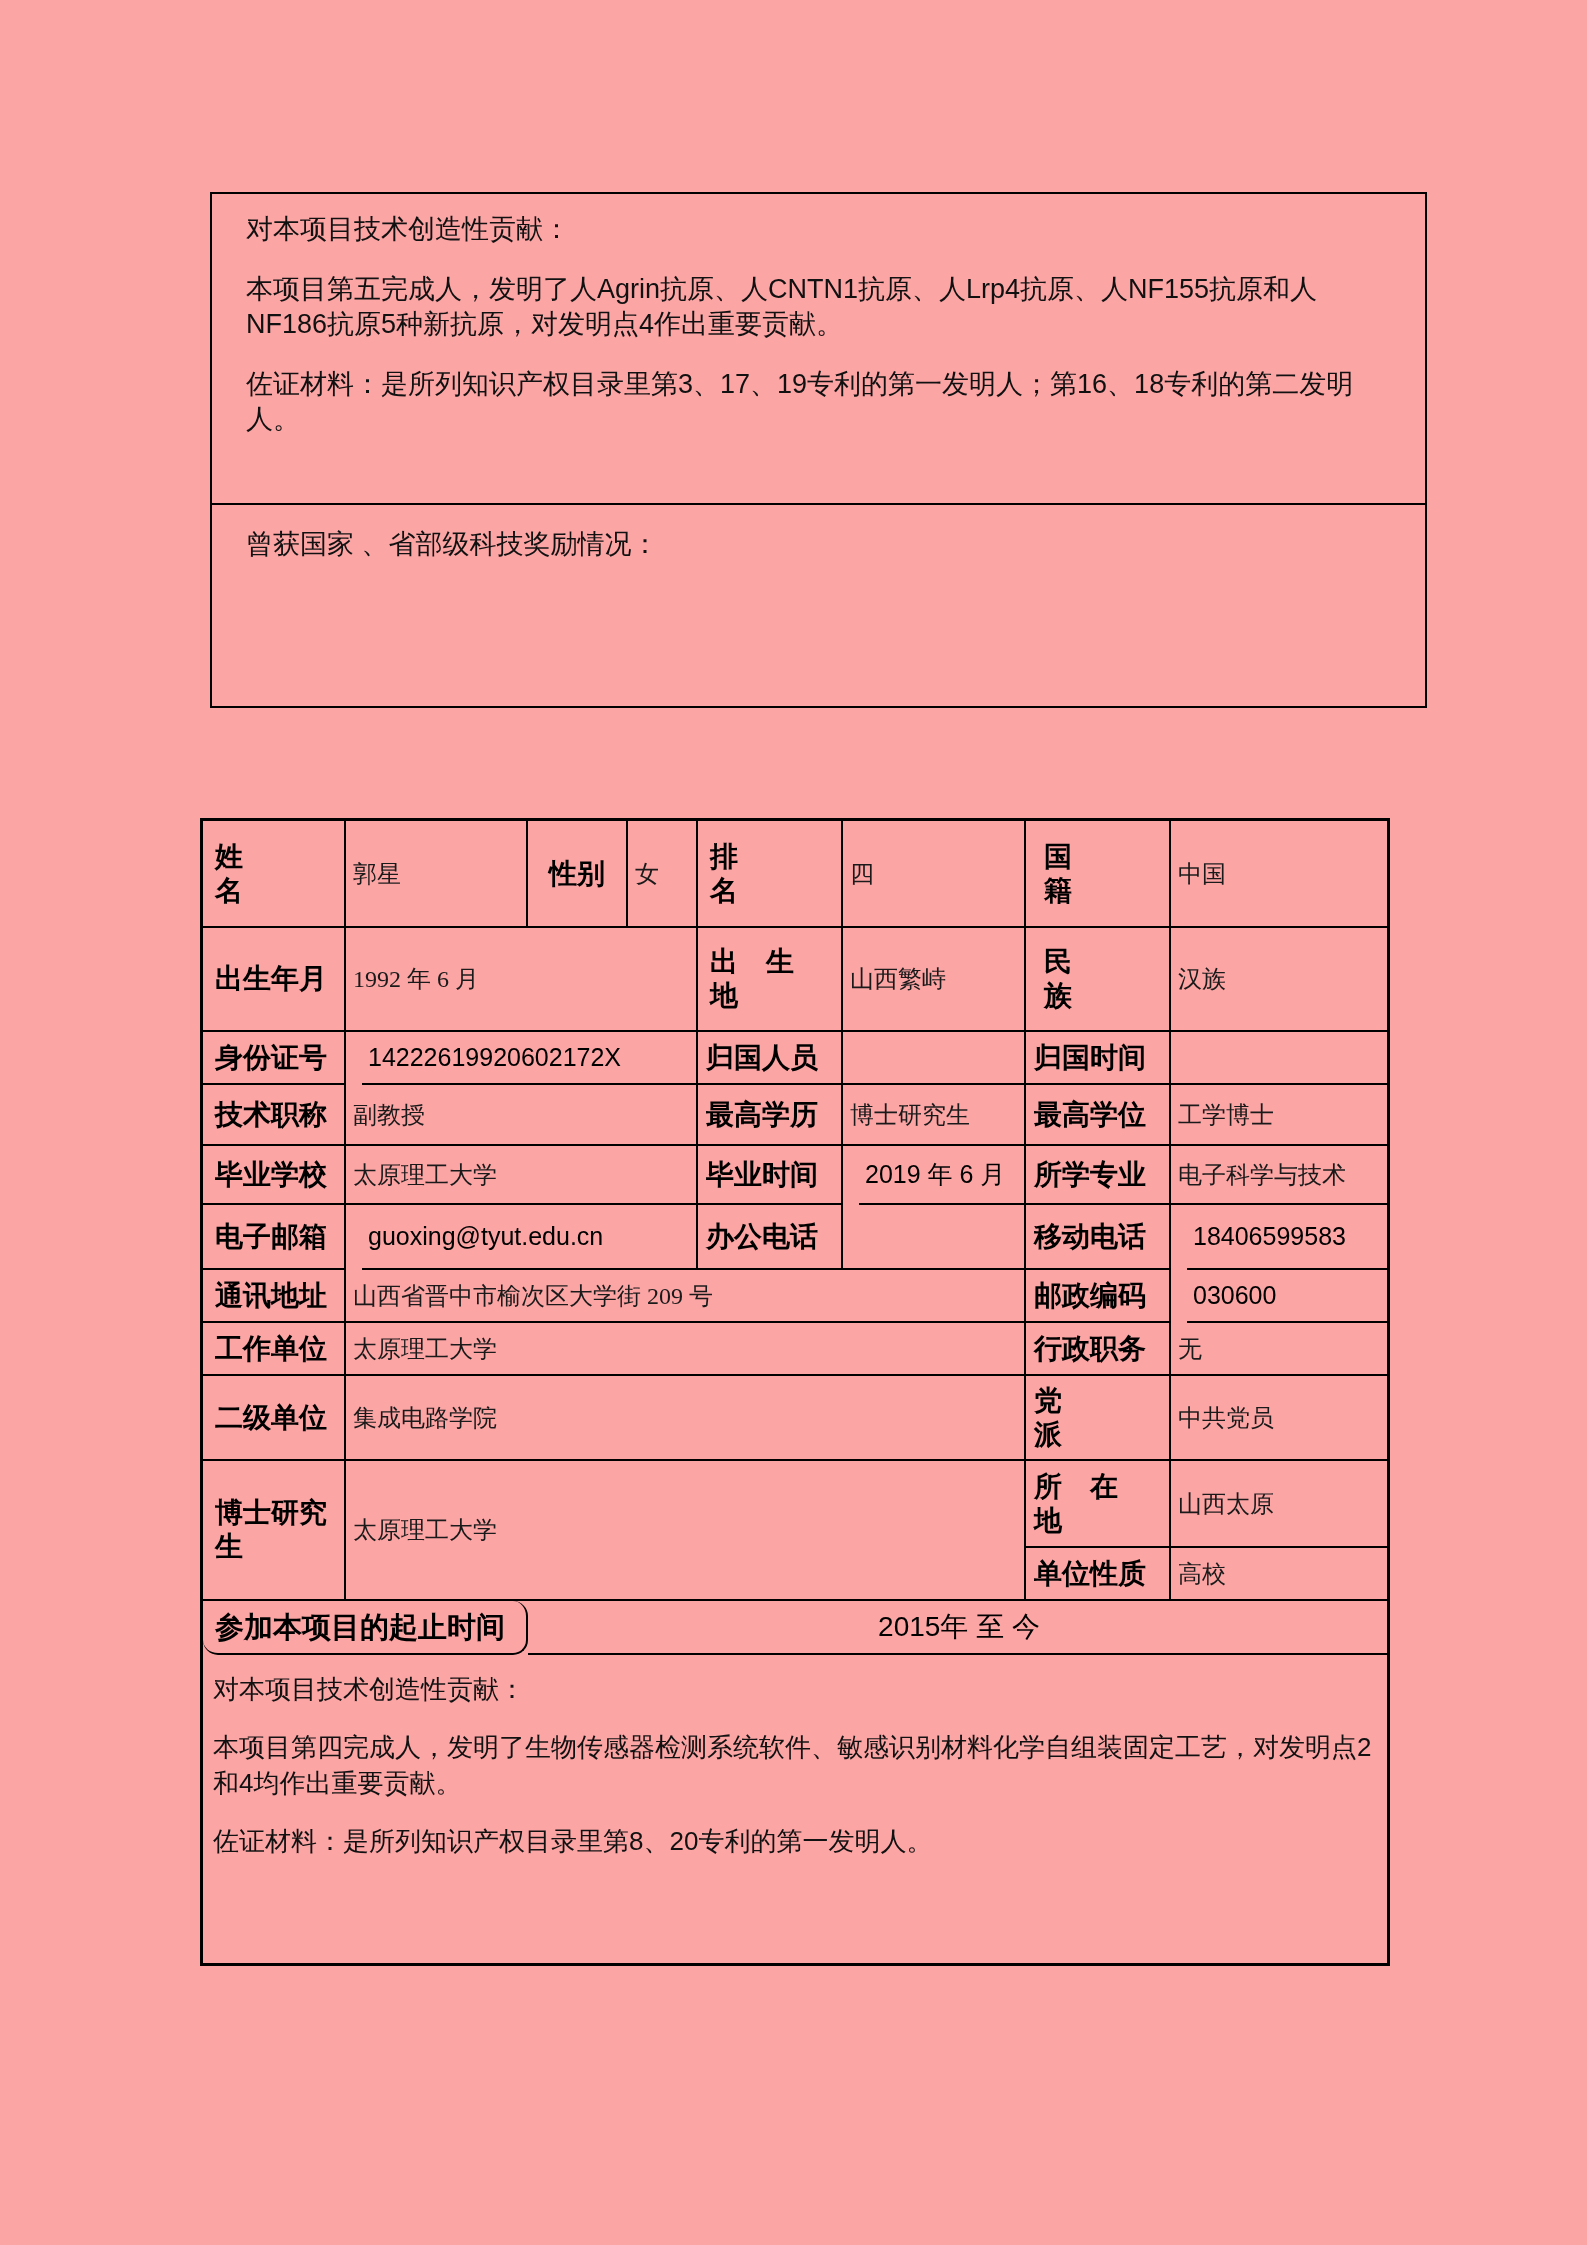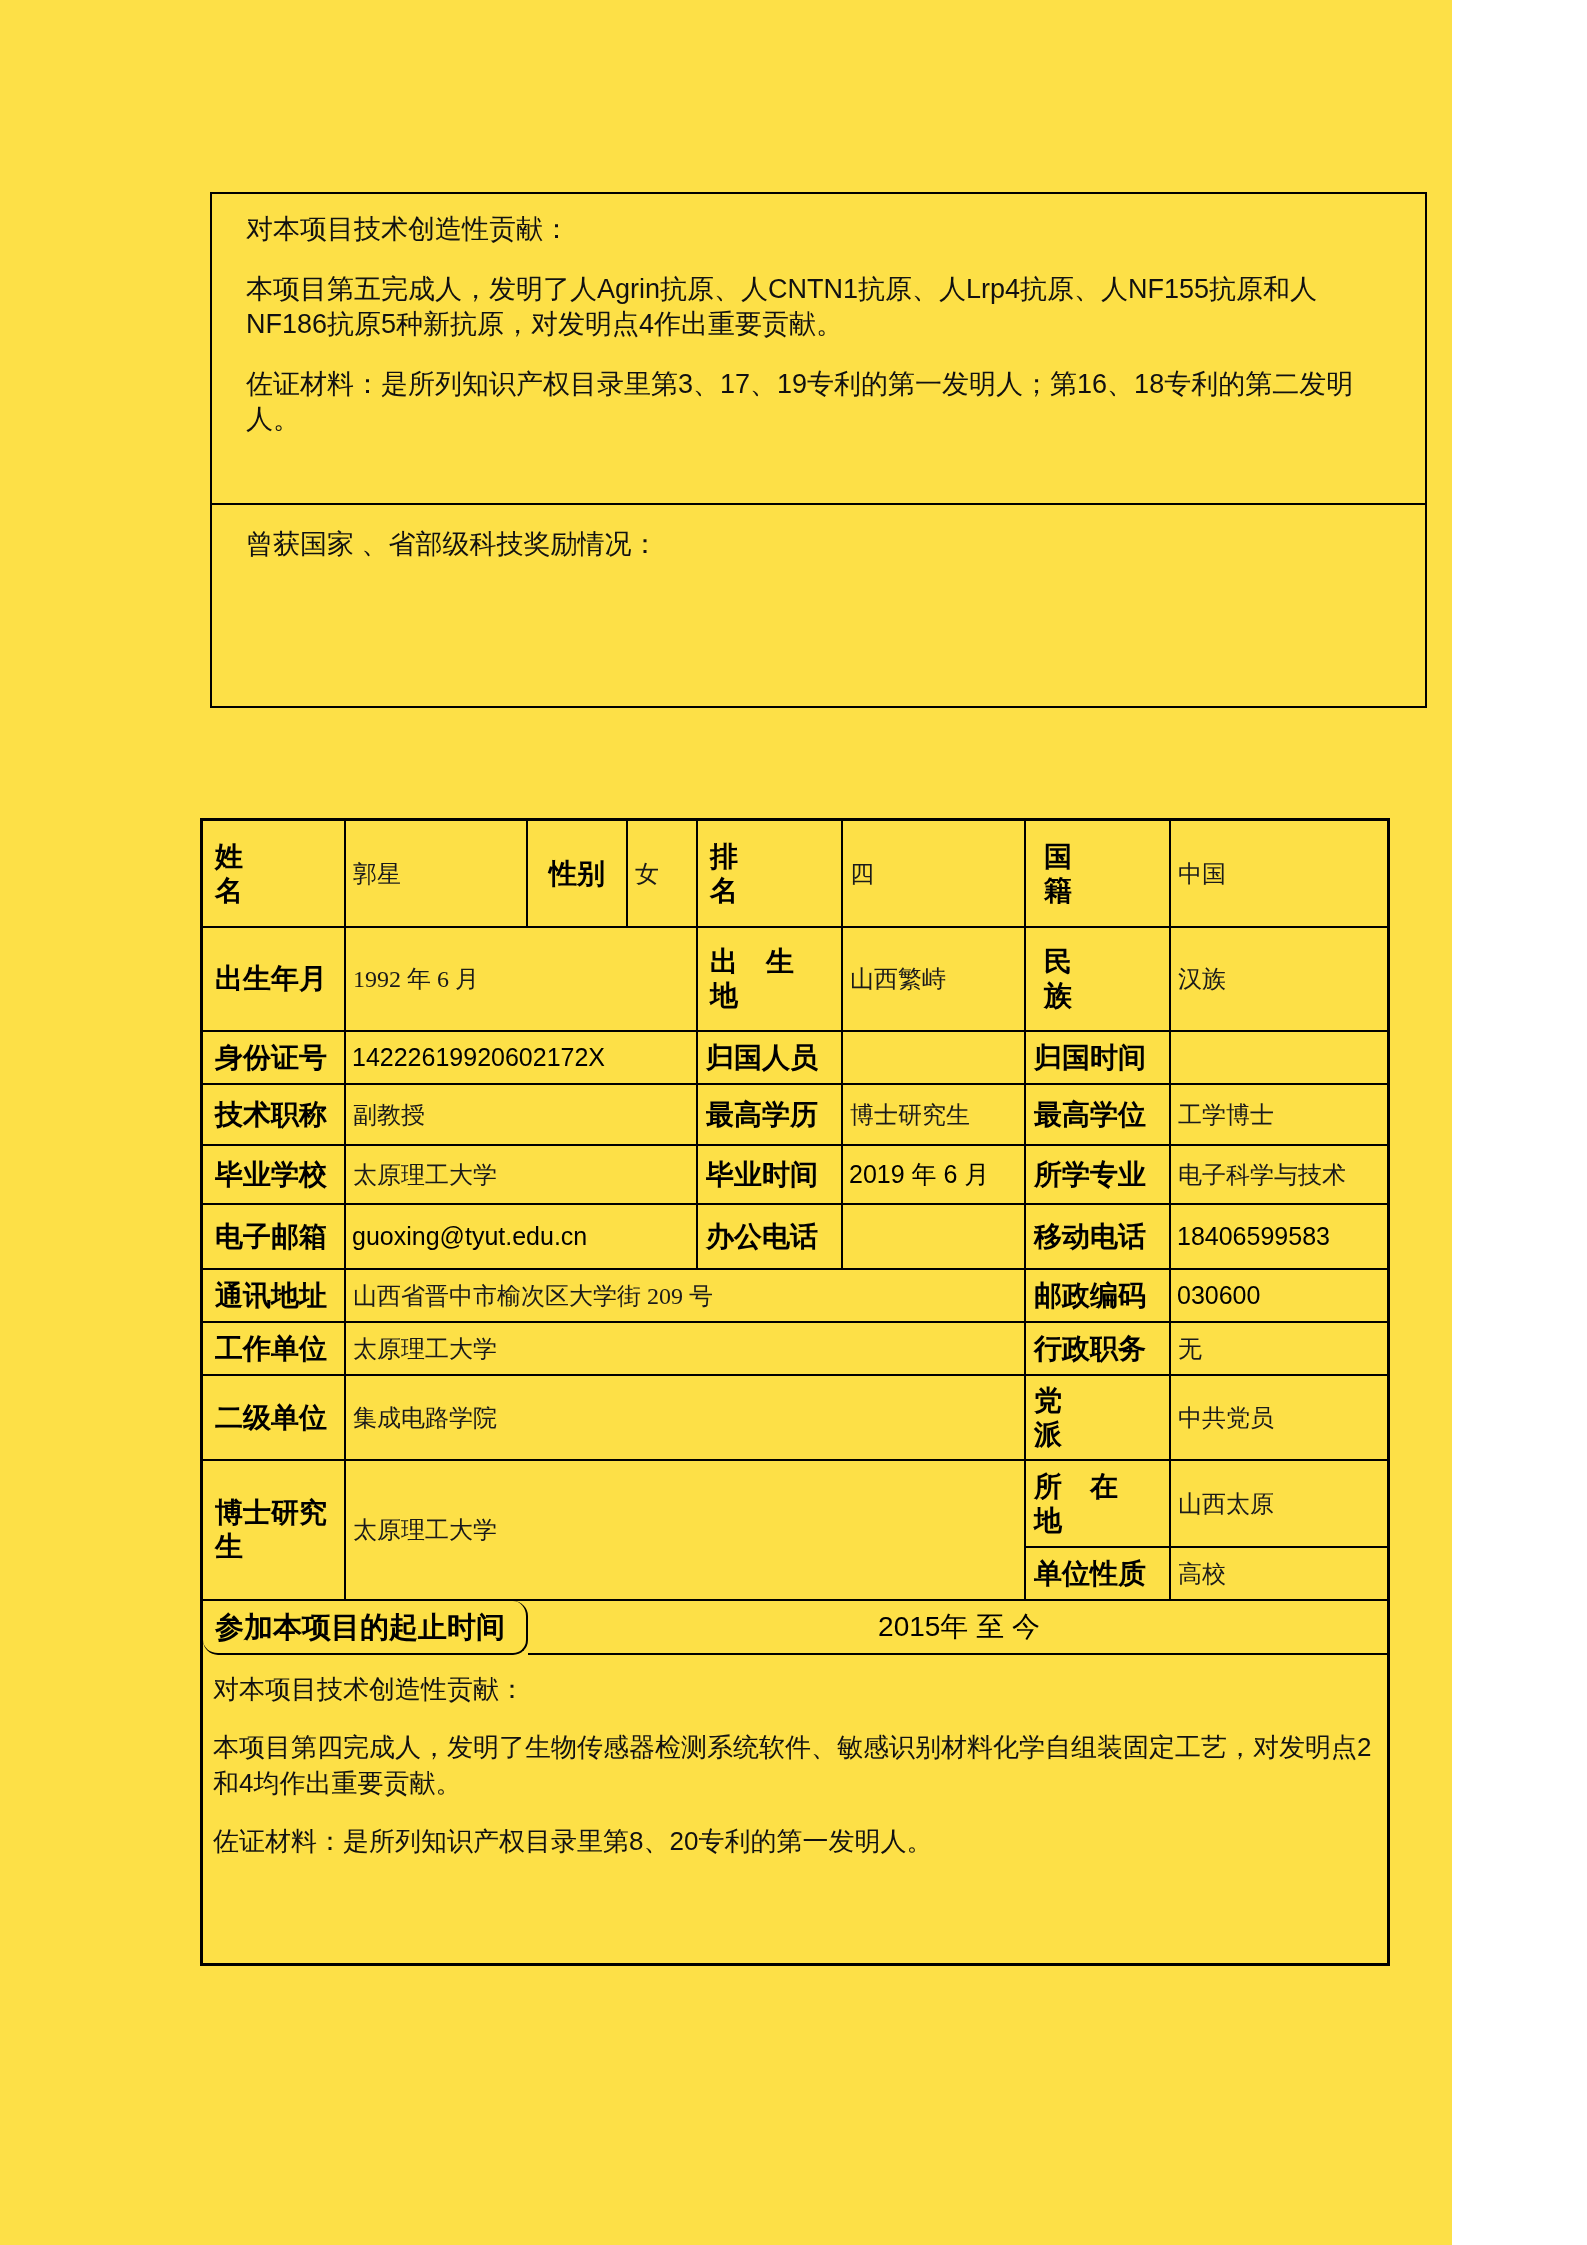--- a/index.html
+++ b/index.html
@@ -1,18 +1,18 @@
 <!DOCTYPE html>
 <html><head>
 <meta charset="utf-8">
 <style>
   * { margin:0; padding:0; box-sizing:border-box; }
   html,body { background:#ffffff; }
   .page {
-    position:relative; width:1452px; height:2245px; background:#fde047;
+    position:relative; width:1587px; height:2245px; background:#fca5a5;
     font-family:"Liberation Sans","DejaVu Sans",sans-serif; color:#000;
   }
   
   .top-box {
     position:absolute; left:210px; top:192px; width:1217px; height:516px;
     border:2px solid #000;
   }
   .top-box .upper { height:311px; border-bottom:2px solid #000; padding:18px 30px 0 34px; }
   .top-box .lower { padding:22px 30px 0 34px; }
   .para {
@@ -41,20 +41,21 @@
   }
   .lbl2 { padding-left:8px; }   
   .ctr { justify-content:center; padding-left:0;text-align:right; }
   .val {
     font-size:24px; padding-left:7px; color:#1a1a1a;
     font-family:"Liberation Serif","DejaVu Serif",serif;
   }
   .num {
     font-size:25px; padding-left:6px; color:#000;
     font-family:"Liberation Sans","DejaVu Sans",sans-serif;
+    margin-left:16px;
   }
   .biglbl { font-size:29px;border-radius:15px; }
   .durval { justify-content:center; font-size:28px; padding-left:1px;
             font-family:"Liberation Sans","DejaVu Sans",sans-serif; color:#000; }
   .contribution-cell { display:block; padding:16px 12px 0 10px; }
   .contribution-cell .para { font-size:26px; line-height:36px; }
   .contribution-cell .para + .para { margin-top:22px; }
 </style>
 </head>
 <body>

